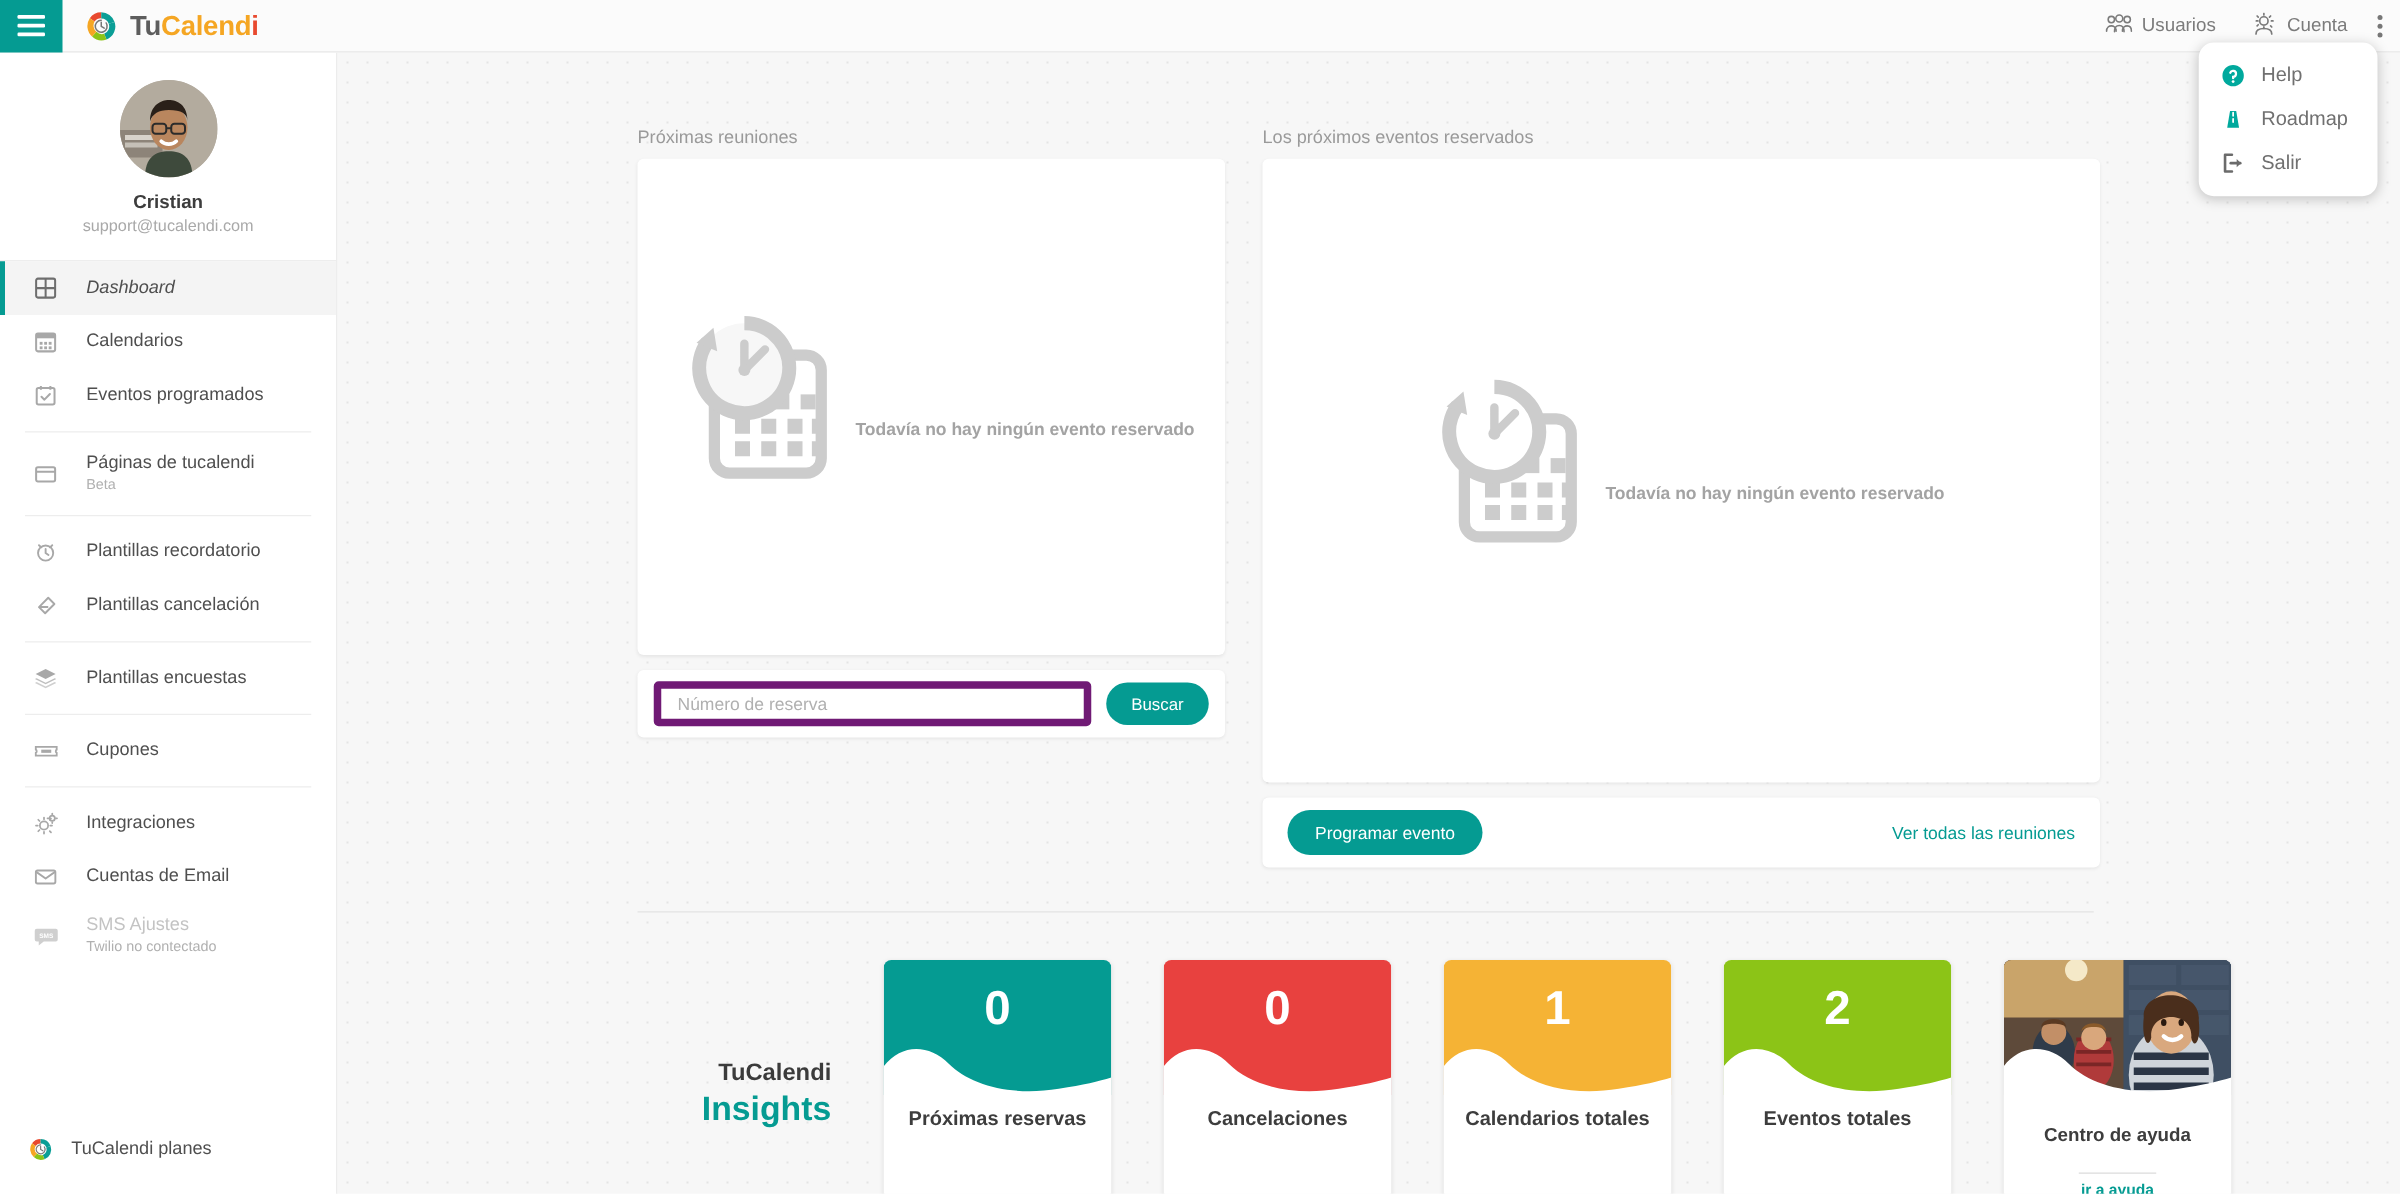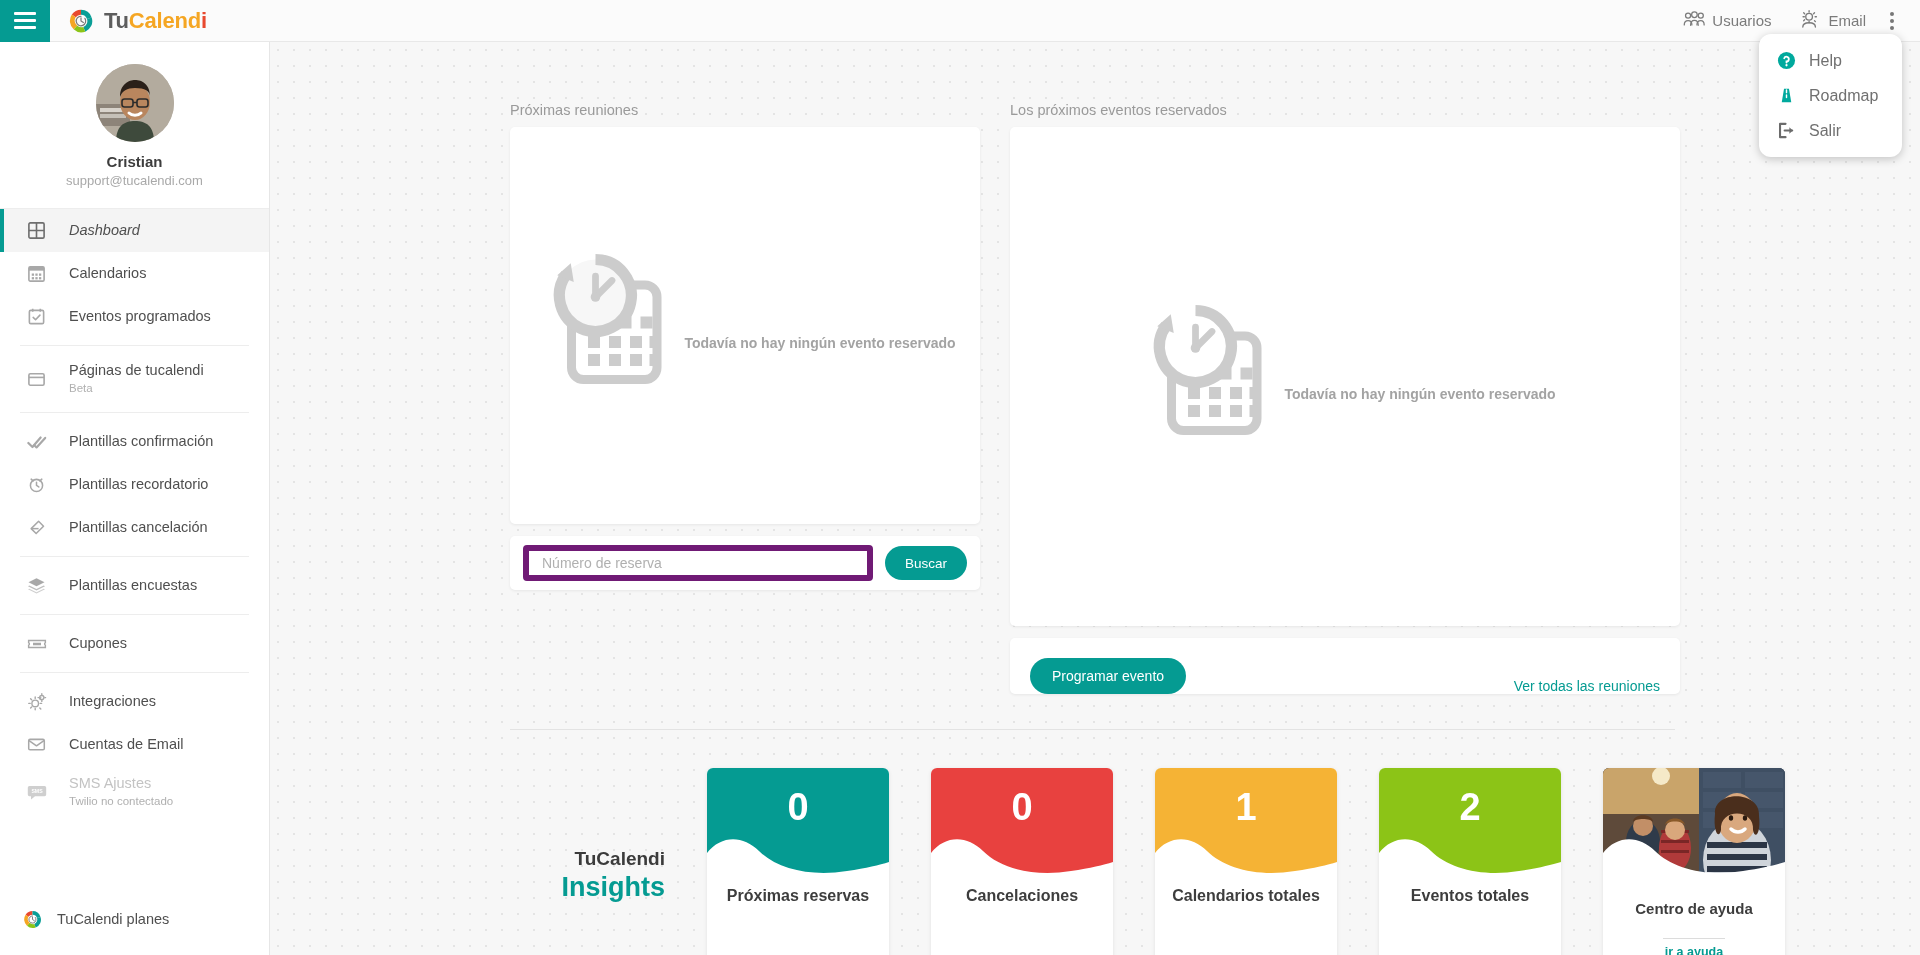--- a/index.html
+++ b/index.html
@@ -27,21 +27,21 @@
 
   .brandwrap { display: flex; align-items: center; gap: 9px; margin-left: 17px; }
   .logo-ring { position: relative; width: 28px; height: 28px; flex: 0 0 auto; }
   .brand-text { font-size: 22px; font-weight: 700; letter-spacing: -0.2px; }
   .brand-tu { color: #5d5d5d; }
   .brand-calend { color: #f5a623; }
   .brand-i { color: #e8492f; }
 
   #topbar-right {
     margin-left: auto; display: flex; align-items: center; gap: 0px;
-    padding-right: 12px; height: 42px;
+    height: 42px;
   }
   .top-item {
     display: flex; align-items: center; gap: 7px;
     padding: 0 14px; height: 42px; color: #7b7b7b; font-size: 15px; cursor: pointer;
   }
   .kebab { display: flex; flex-direction: column; gap: 3px; padding: 0 14px 0 10px; cursor: pointer; }
   .kebab i { width: 4px; height: 4px; border-radius: 50%; background: #777; display: block; }
 
   
   #account-menu {
@@ -112,21 +112,21 @@
     background: #fff; border-radius: 5px; box-shadow: 0 1px 3px rgba(0,0,0,.07);
   }
   .empty-card { height: 397px; display: flex; flex-direction: row; align-items: center; justify-content: center; font-weight: bold; }
   .empty-card.tall { height: 499px; }
   .empty-text { font-size: 14px; color: #a3a3a3; margin-top: 34px; }
 
   .footer-card {
     margin-top: 12px; height: 54px; display: flex; align-items: center;
     padding: 0 13px; gap: 12px;
   }
-  .footer-card.wide { height: 56px; padding: 0 20px; justify-content: space-between; align-items: flex-end; }
+  .footer-card.wide { height: 56px; padding: 0 20px; justify-content: space-between; }
 
   #reserva-input {
     flex: 1; height: 36px; border: 6px solid #701a75; border-radius: 4px;
     padding: 0 13px; font-size: 14px; color: #ef4444; outline: none;
     font-family: "Liberation Sans", sans-serif;
   }
   #reserva-input::placeholder { color: #b0b0b0; }
 
   .btn-teal {
     background: #059b92; color: #fff; border: none; border-radius: 18px;
@@ -205,21 +205,21 @@
       <span>Usuarios</span>
     </div>
     <div class="top-item">
       <span>
         <svg width="22" height="18" viewBox="0 0 24 20" fill="none" stroke="#7b7b7b" stroke-width="1.5">
           <circle cx="11" cy="7.5" r="3.7"></circle>
           <path d="M11 2.2 L11 0.8 M11 14.2 L11 12.8 M6 4.1 L5 3.1 M17 11.9 L18 12.9 M5.7 7.5 L4.3 7.5 M17.7 7.5 L19.1 7.5 M6 10.9 L5 11.9 M16 4.1 L17 3.1" stroke-linecap="round"></path>
           <path d="M4 19 C4 15.8 7 14.2 11 14.2 C15 14.2 18 15.8 18 19" stroke-linecap="round"></path>
         </svg>
       </span>
-      <span>Email</span>
+      <span>Cuenta</span>
     </div>
     <div class="kebab">
       <i></i>
       <i></i>
       <i></i>
     </div>
   </div>
 </div>
 
 <div id="account-menu">
@@ -326,29 +326,20 @@
       </svg>
     </span>
     <span class="nav-labels">
       <span>Páginas de tucalendi</span>
       <span class="nav-sub">Beta</span>
     </span>
   </div>
 
   <div class="nav-divider"></div>
 
-  <div class="nav-item">
-    <span class="nav-icon">
-      <svg width="20" height="20" viewBox="0 0 22 20" fill="none" stroke="#a8a8a8" stroke-width="2.4" stroke-linecap="round" stroke-linejoin="round">
-        <path d="M1.5 11 L6 15.5 L15 5"></path>
-          <path d="M8 13.5 L10.5 16 L20 5.5"></path>
-      </svg>
-    </span>
-    <span class="nav-labels">Plantillas confirmación</span>
-  </div>
 
   <div class="nav-item">
     <span class="nav-icon">
       <svg width="19" height="19" viewBox="0 0 20 20" fill="none" stroke="#a8a8a8" stroke-width="1.6">
         <circle cx="10" cy="11" r="6.4"></circle>
         <path d="M10 7.6 V11 L12.4 12.6" stroke-linecap="round"></path>
         <path d="M4.4 4.4 L6.4 6.2 M15.6 4.4 L13.6 6.2" stroke-linecap="round"></path>
       </svg>
     </span>
     <span class="nav-labels">Plantillas recordatorio</span>

